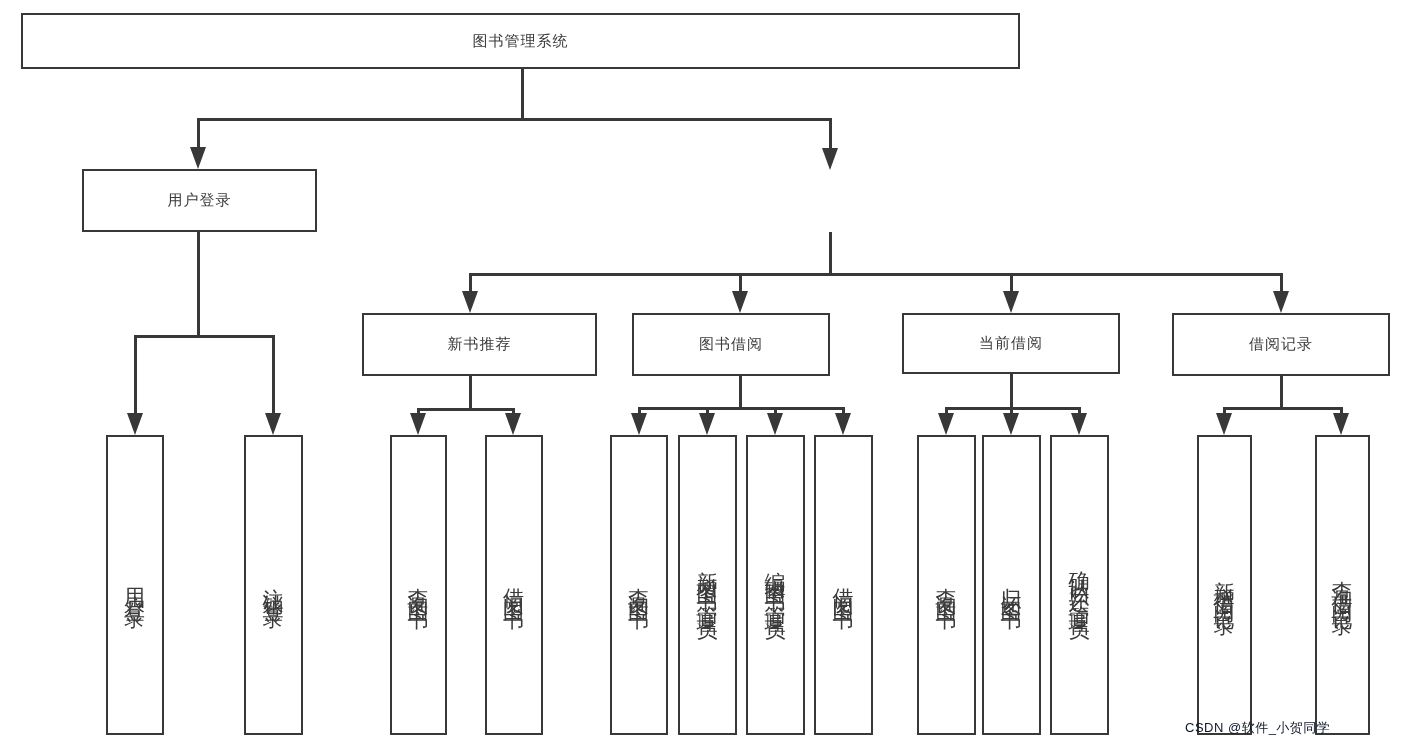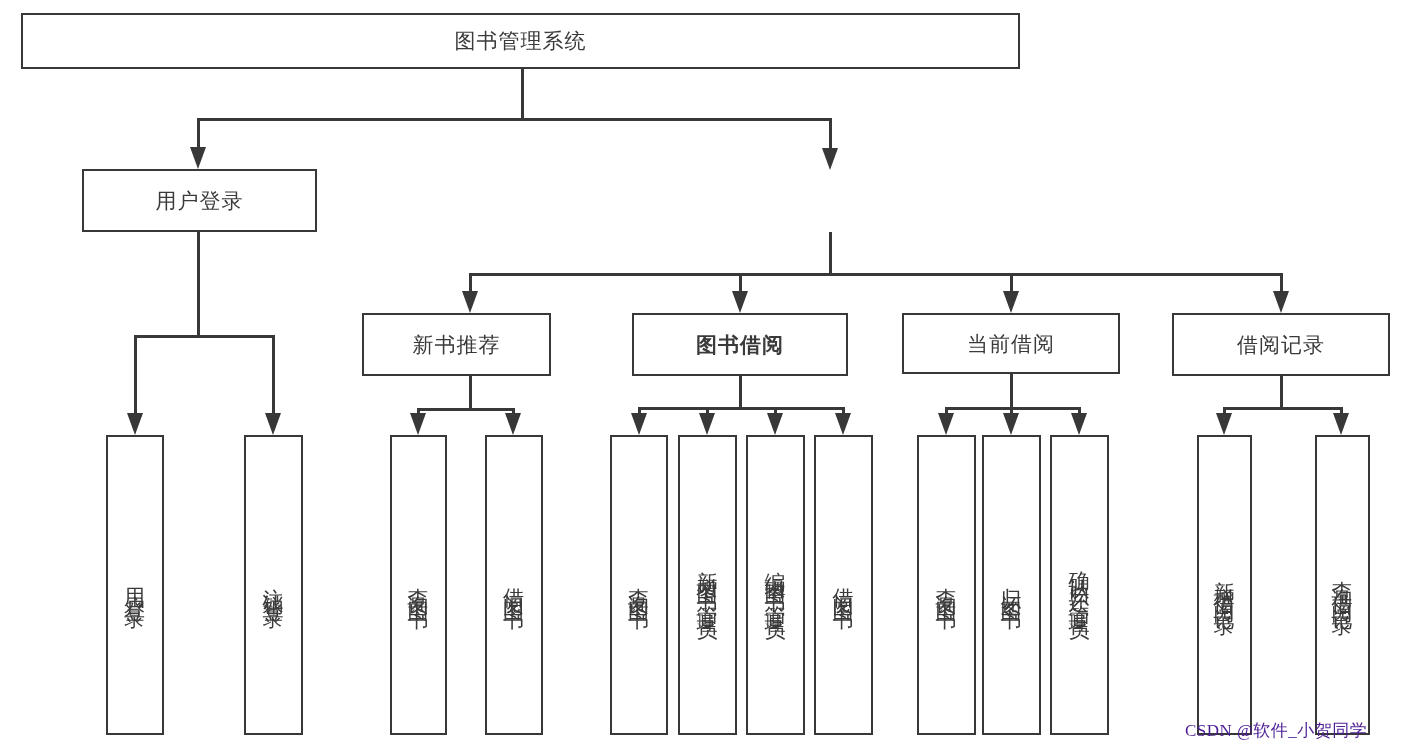--- a/index.html
+++ b/index.html
@@ -13,21 +13,21 @@
     overflow: hidden;
   }
   .box {
     position: absolute;
     box-sizing: border-box;
     border: 2.5px solid #383838;
     background: #ffffff;
     display: flex;
     align-items: center;
     justify-content: center;
-    font-size: 21px;
+    font-size: 15px;
     letter-spacing: 1px;
     color: #3a3a3a;
   }
   .vbox {
     position: absolute;
     box-sizing: border-box;
     border: 2.5px solid #383838;
     background: #ffffff;
     top: 435px;
     height: 300px;
@@ -47,24 +47,23 @@
     position: absolute;
     width: 0; height: 0;
     border-left: 8px solid transparent;
     border-right: 8px solid transparent;
     border-top: 22px solid #383838;
   }
   .watermark {
     position: absolute;
     left: 1185px;
     top: 719px;
-    font-size: 17px;
+    font-size: 13px;
     letter-spacing: 0.5px;
-    color: #4c1d95;
-    font-family: Liberation Serif, serif;
+    color: #0f172a;
   }
 </style>
 </head>
 <body>
 
 <div class="canvas">
 
   <div class="box" style="left:21px; top:13px; width:999px; height:56px;">图书管理系统</div>
 
   <div class="vl" style="left:521px; top:69px; height:51px;"></div>
@@ -89,22 +88,22 @@
   <div class="hl" style="left:469px; top:273px; width:813px;"></div>
   <div class="vl" style="left:469px; top:273px; height:22px;"></div>
   <div class="arr" style="left:462px; top:291px;"></div>
   <div class="vl" style="left:739px; top:273px; height:22px;"></div>
   <div class="arr" style="left:732px; top:291px;"></div>
   <div class="vl" style="left:1010px; top:273px; height:22px;"></div>
   <div class="arr" style="left:1003px; top:291px;"></div>
   <div class="vl" style="left:1280px; top:273px; height:22px;"></div>
   <div class="arr" style="left:1273px; top:291px;"></div>
 
-  <div class="box" style="left:362px; top:313px; width:189px; height:63px;">新书推荐</div>
-  <div class="box" style="left:632px; top:313px; width:216px; height:63px;font-weight:bold;">图书借阅</div>
+  <div class="box" style="left:362px; top:313px; width:235px; height:63px;">新书推荐</div>
+  <div class="box" style="left:632px; top:313px; width:198px; height:63px;">图书借阅</div>
   <div class="box" style="left:1172px; top:313px; width:218px; height:63px;">借阅记录</div>
   <div class="box" style="left:902px; top:313px; width:218px; height:61px;">当前借阅</div>
 
   <div class="vl" style="left:469px; top:376px; height:34px;"></div>
   <div class="hl" style="left:417px; top:408px; width:97px;"></div>
   <div class="vl" style="left:417px; top:408px; height:8px;"></div>
   <div class="arr" style="left:410px; top:413px;"></div>
   <div class="vl" style="left:512px; top:408px; height:8px;"></div>
   <div class="arr" style="left:505px; top:413px;"></div>
 

